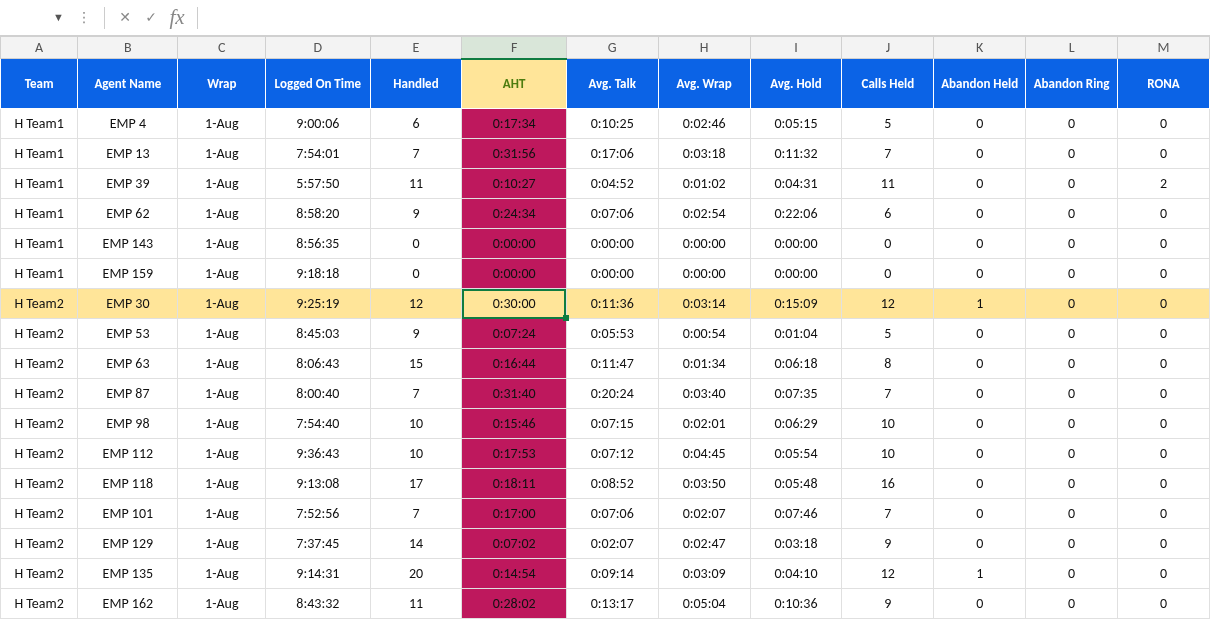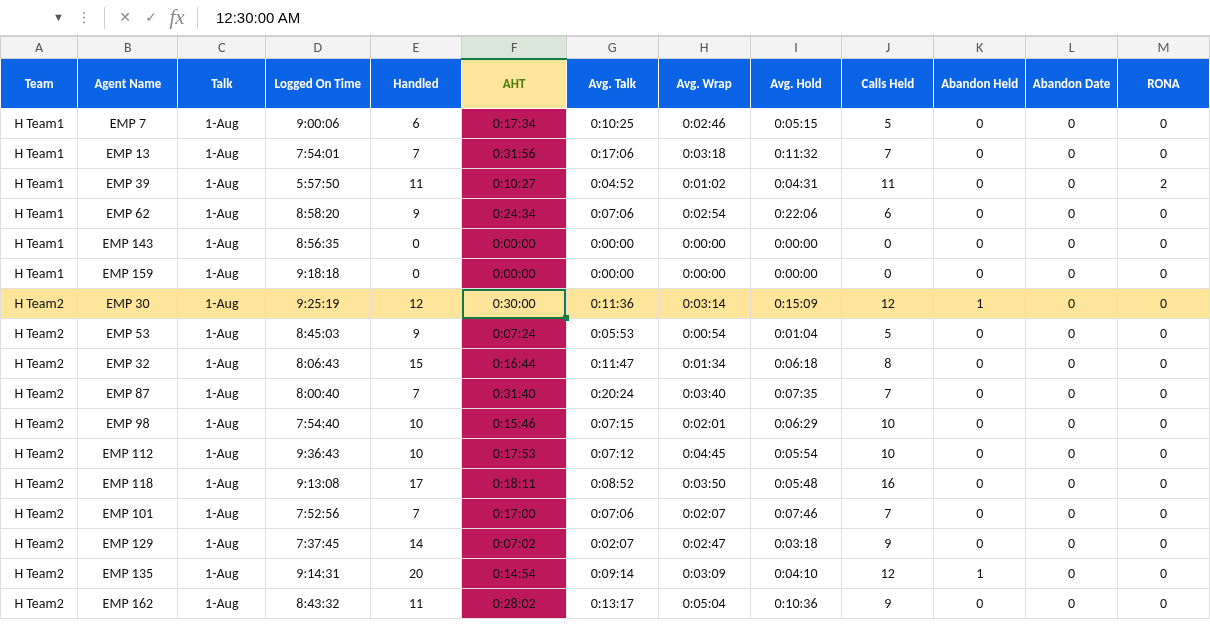--- a/index.html
+++ b/index.html
@@ -119,21 +119,20 @@
 <div class="formula-bar">
   <div class="name-box">
     <span class="dropdown-icon">▼</span>
   </div>
   <span class="fb-icon">⋮</span>
   <div class="fb-sep"></div>
   <span class="fb-icon">✕</span>
   <span class="fb-icon">✓</span>
   <span class="fb-icon fx-icon">fx</span>
   <div class="fb-sep"></div>
-  <input class="formula-input" value="12:30:00 AM" style="">
 </div>
 
 <div class="sheet-wrap">
   <table>
     <colgroup>
       <col class="c-team">
         <col class="c-agent">
         <col class="c-date">
         <col class="c-logged">
       <col class="c-num">
@@ -158,37 +157,37 @@
           <th>H</th>
           <th>I</th>
           <th>J</th>
           <th>K</th>
           <th>L</th>
           <th>M</th>
         </tr>
       <tr class="data-head" id="data-head">
           <th>Team</th>
           <th>Agent Name</th>
-          <th>Talk</th>
+          <th>Wrap</th>
           <th>Logged On Time</th>
           <th>Handled</th>
           <th class="hilite-col">AHT</th>
           <th>Avg. Talk</th>
           <th>Avg. Wrap</th>
           <th>Avg. Hold</th>
           <th>Calls Held</th>
           <th>Abandon Held</th>
-          <th>Abandon Date</th>
+          <th>Abandon Ring</th>
           <th>RONA</th>
         </tr>
     </thead>
     <tbody id="tbody">
         <tr>
           <td>H Team1</td>
-          <td>EMP 7</td>
+          <td>EMP 4</td>
           <td>1-Aug</td>
           <td>9:00:06</td>
           <td>6</td>
           <td class="hilite-col">0:17:34</td>
           <td>0:10:25</td>
           <td>0:02:46</td>
           <td>0:05:15</td>
           <td>5</td>
           <td>0</td>
           <td>0</td>
@@ -294,21 +293,21 @@
           <td>0:05:53</td>
           <td>0:00:54</td>
           <td>0:01:04</td>
           <td>5</td>
           <td>0</td>
           <td>0</td>
           <td>0</td>
         </tr>
         <tr>
           <td>H Team2</td>
-          <td>EMP 32</td>
+          <td>EMP 63</td>
           <td>1-Aug</td>
           <td>8:06:43</td>
           <td>15</td>
           <td class="hilite-col">0:16:44</td>
           <td>0:11:47</td>
           <td>0:01:34</td>
           <td>0:06:18</td>
           <td>8</td>
           <td>0</td>
           <td>0</td>

